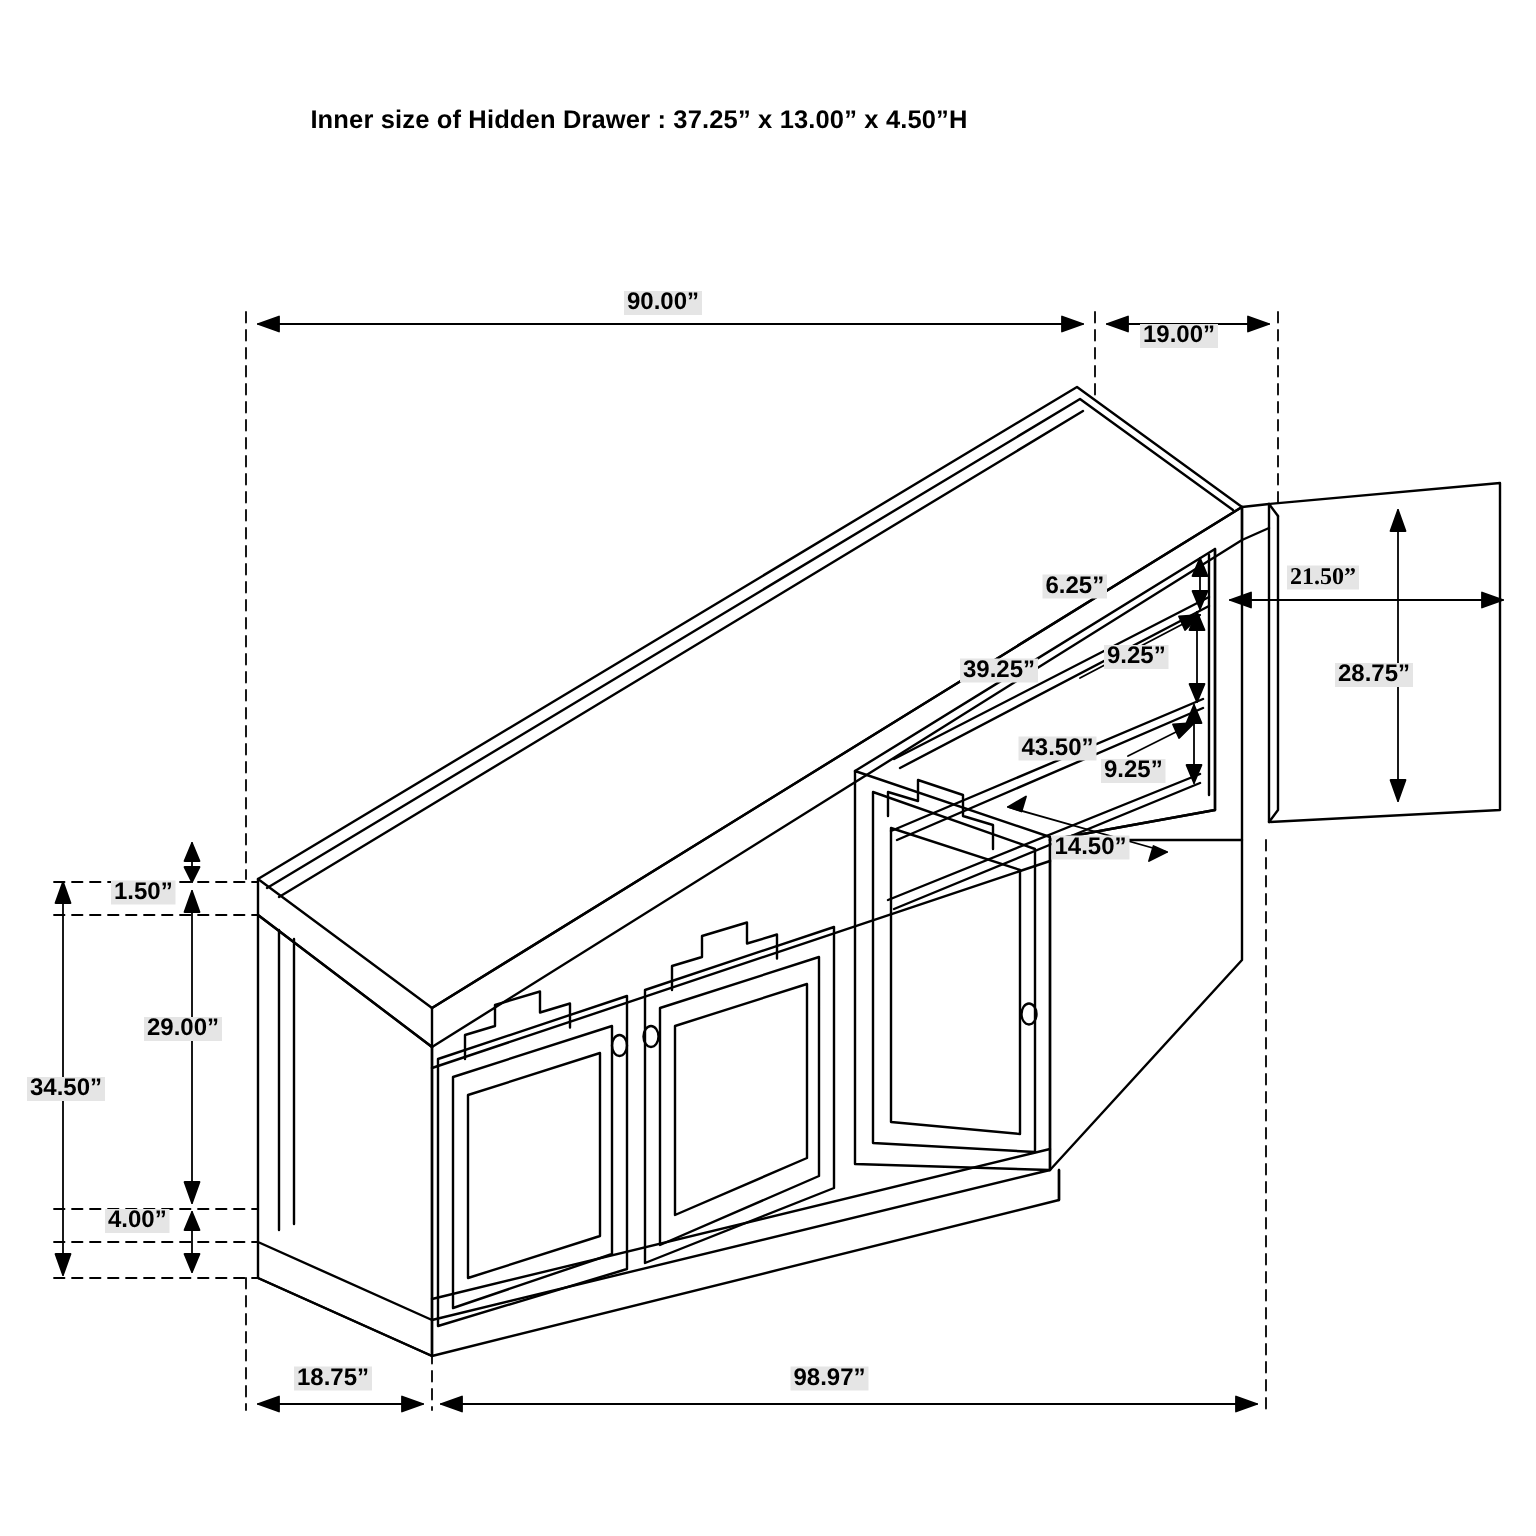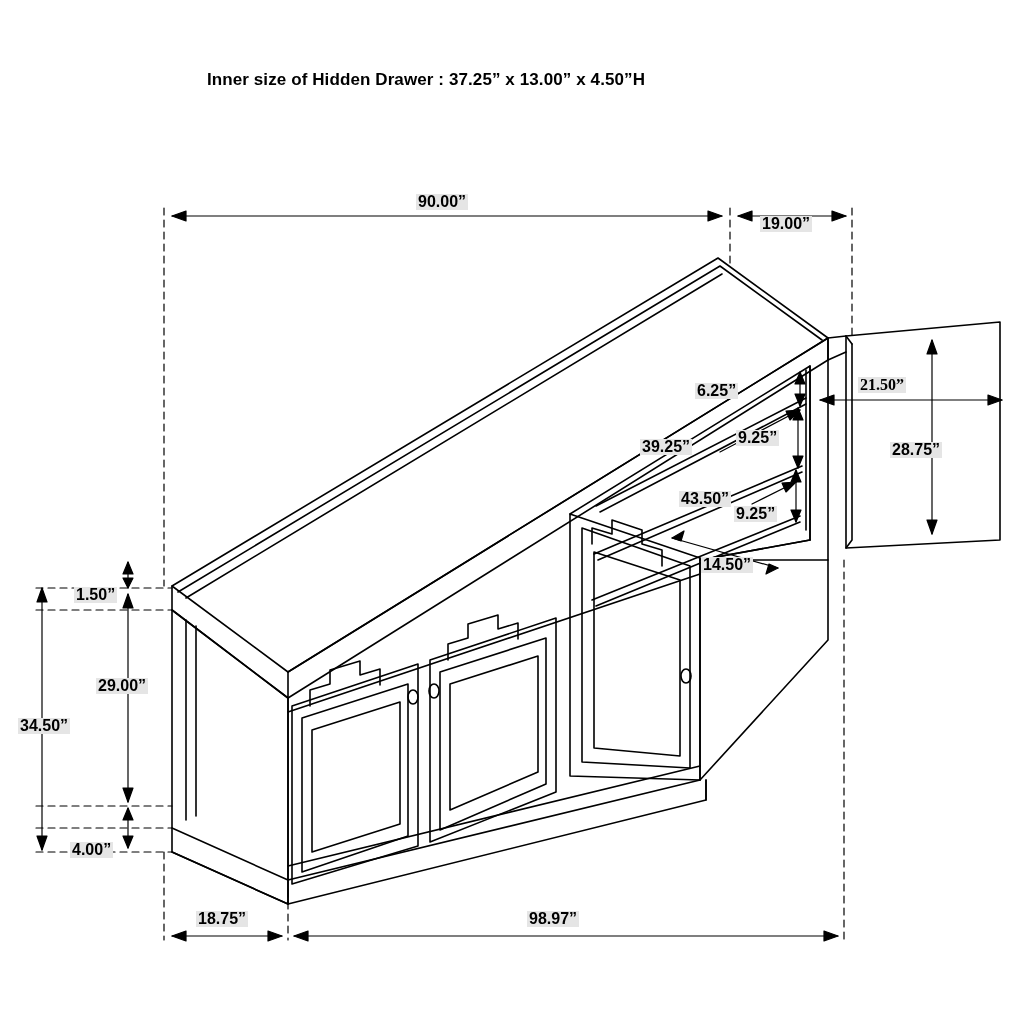--- a/index.html
+++ b/index.html
@@ -251,18 +251,18 @@
   <div class="dimlabel" style="left:736px; top:430px;">9.25”</div>
   <div class="dimlabel" style="left:734px; top:506px;">9.25”</div>
 
   <div class="dimlabel" style="left:640px; top:439px;">39.25”</div>
   <div class="dimlabel" style="left:679px; top:491px;">43.50”</div>
   <div class="dimlabel" style="left:701px; top:557px;">14.50”</div>
 
   <div class="dimlabel" style="left:74px; top:587px;">1.50”</div>
   <div class="dimlabel" style="left:96px; top:678px;">29.00”</div>
   <div class="dimlabel" style="left:18px; top:690px;margin-top:28px;">34.50”</div>
-  <div class="dimlabel" style="left:70px; top:842px;">4.00”</div>
+  <div class="dimlabel" style="left:70px; top:806px;">4.00”</div>
 
   <div class="dimlabel" style="left:196px; top:911px;">18.75”</div>
   <div class="dimlabel" style="left:527px; top:911px;">98.97”</div>
 
 </div>
 
 </body></html>

